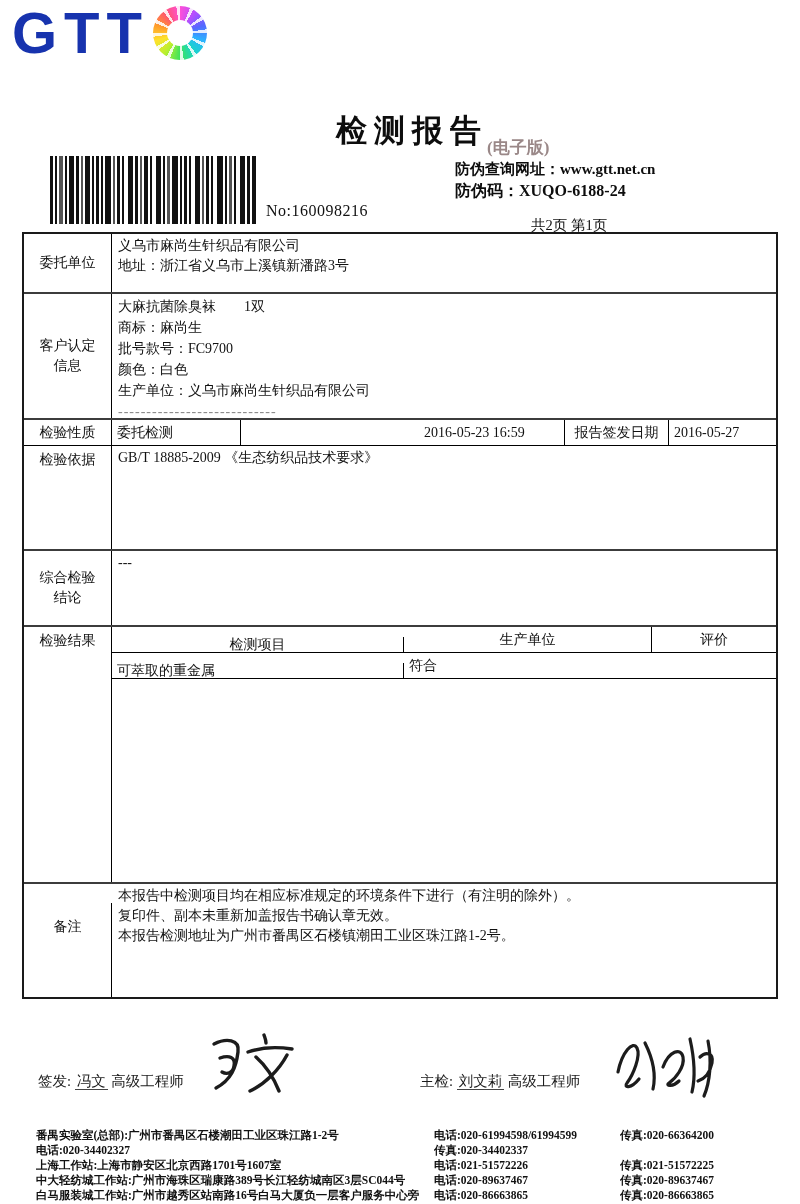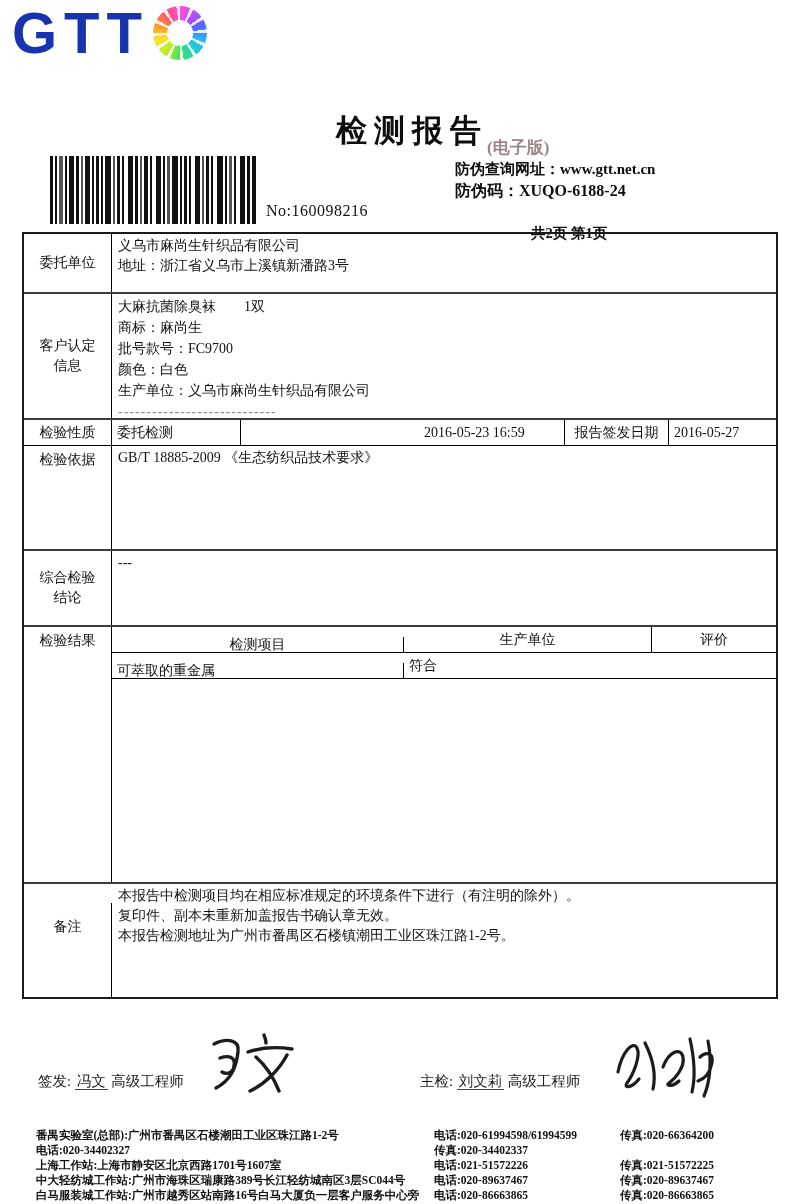--- a/index.html
+++ b/index.html
@@ -17,21 +17,21 @@
   .pinwheel::after{content:"";position:absolute;inset:14px;background:#fff;border-radius:50%;}
 
   
   .title{position:absolute;left:336px;top:110px;font-size:31px;font-weight:bold;
          letter-spacing:7px;color:#0d0d0d;font-family:"Liberation Serif","DejaVu Serif",serif;}
   .title-suffix{position:absolute;left:487px;top:136px;font-size:17px;font-weight:bold;color:#9a8888;}
   .sec-line{position:absolute;left:455px;font-weight:bold;color:#0d0d0d;}
   .sec-line.url{top:160px;font-size:15px;}
   .sec-line.code{top:181px;font-size:16px;}
   .report-no{position:absolute;left:266px;top:202px;font-size:16px;letter-spacing:.5px;}
-  .page-info{position:absolute;left:531px;top:224px;font-size:14.5px;font-weight:bold;}
+  .page-info{position:absolute;left:531px;top:216px;font-size:14.5px;}
   .barcode{position:absolute;left:50px;top:156px;}
 
   
   .doc-table{position:absolute;left:22px;top:232px;width:752px;border:2px solid #1a1a1a;
              font-size:14px;line-height:20px;}
   .trow{display:flex;box-sizing:border-box;}
   .sep-thick{border-top:2px solid #3c3c3c;}
   .sep-thin{border-top:1px solid #000;}
   .lcell{width:88px;flex:0 0 88px;border-right:1px solid #000;display:flex;flex-direction:column;
          align-items:center;justify-content:center;text-align:left;box-sizing:border-box;}

